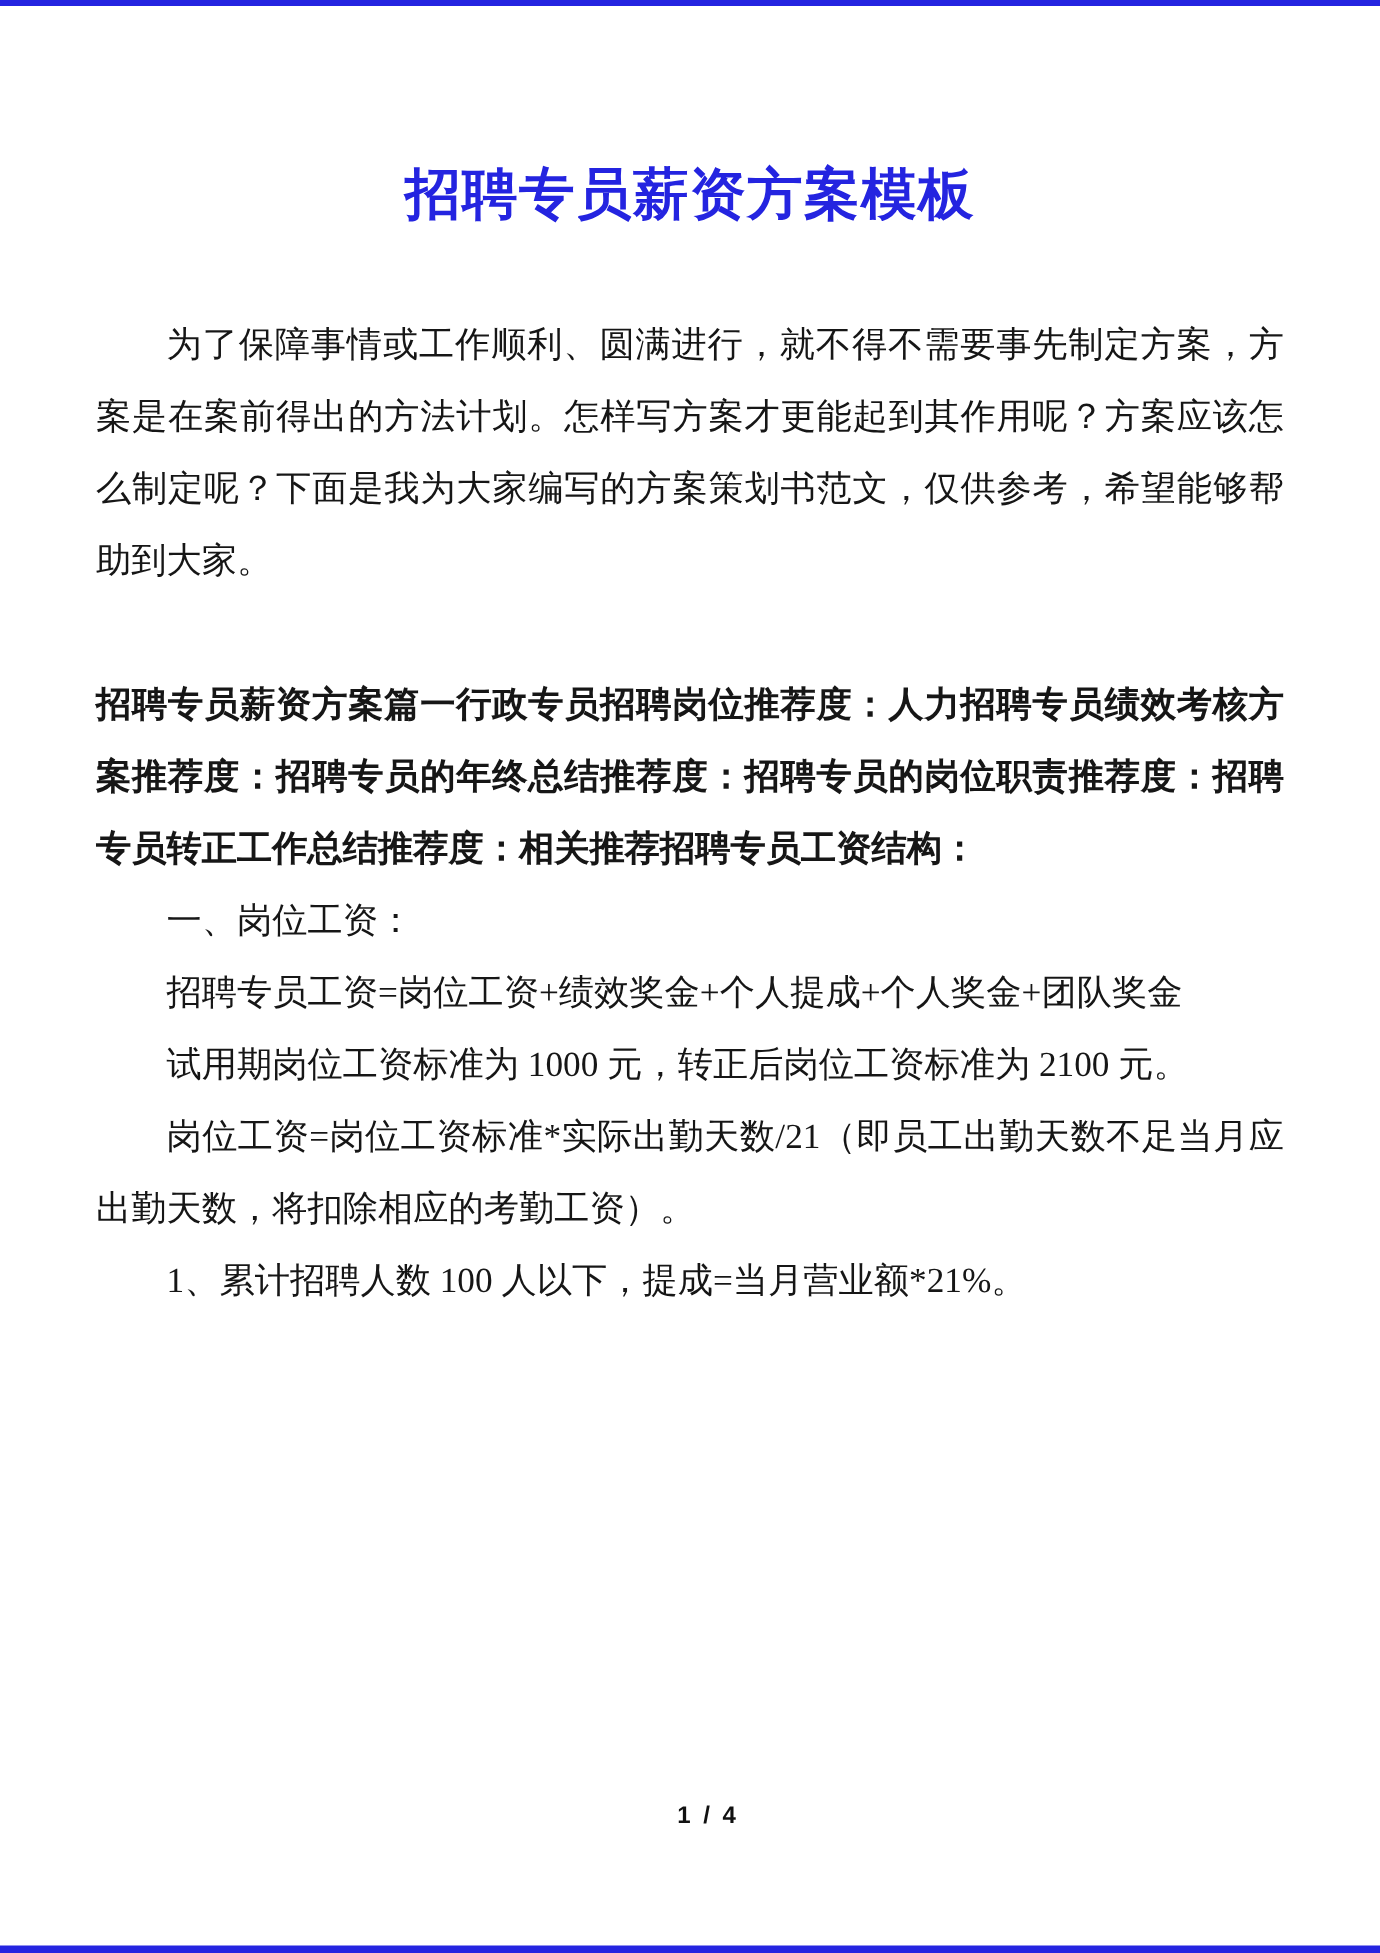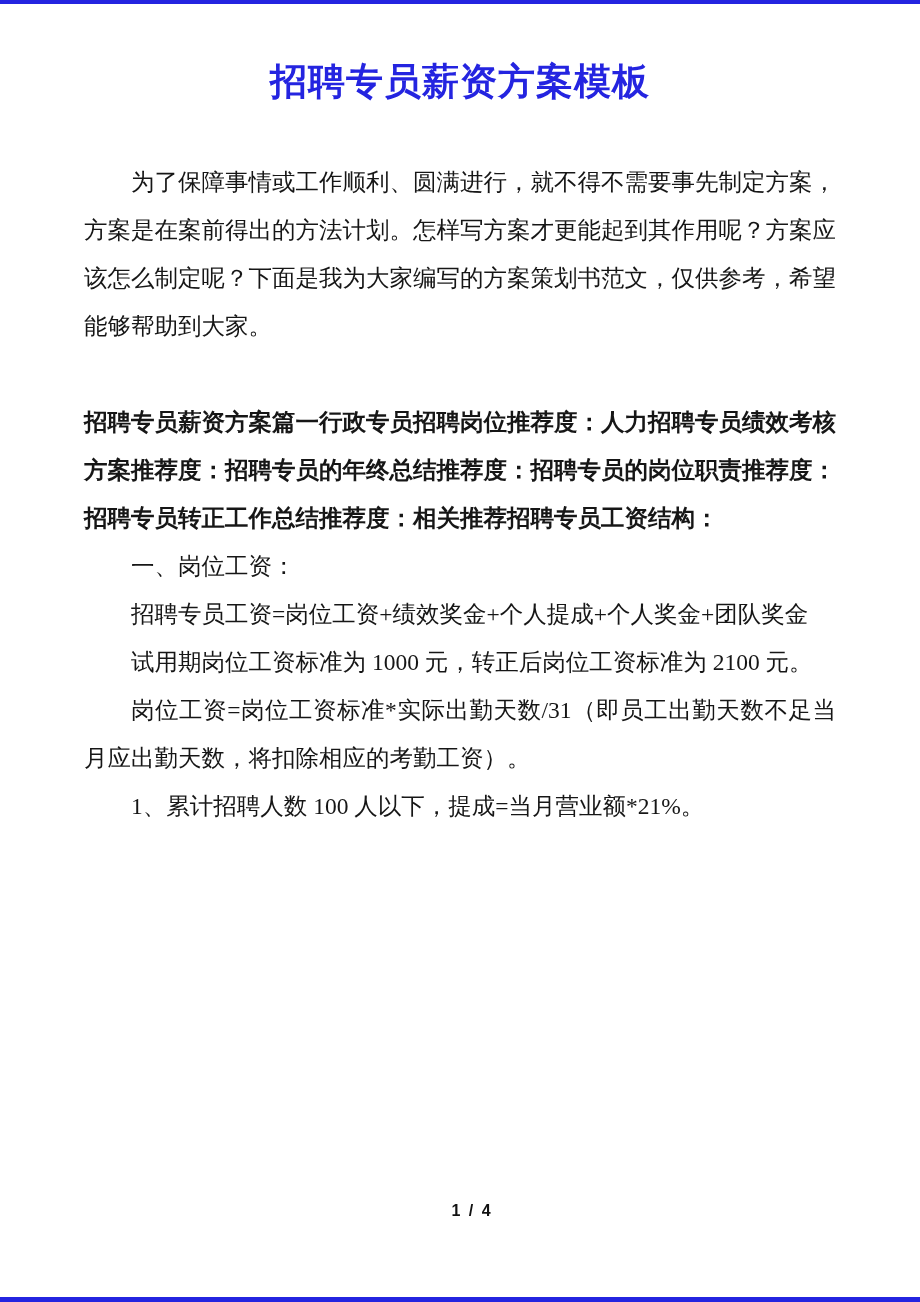--- a/index.html
+++ b/index.html
@@ -21,32 +21,32 @@
   .rule {
     position: absolute;
     left: 0;
     right: 0;
     height: 4px;
     background: var(--accent);
   }
   .rule.top { top: 0; }
   .rule.bottom { bottom: 0; height: 5px; }
   .doc-title {
-    padding-top: 56px;
+    padding-top: 104px;
     text-align: center;
     font-family: "Liberation Sans", "DejaVu Sans", sans-serif;
     font-weight: bold;
     font-size: 37px;
     line-height: 52px;
     letter-spacing: 1px;
     color: var(--accent);
   }
   .content {
     margin-top: 50px;
-    padding: 0 84px;
+    padding: 0 64px;
   }
   .content p {
     font-size: 23.5px;
     line-height: 48px;
     color: var(--text);
     text-align: justify;
     word-break: normal;
   }
   .content p.indent { text-indent: 2em; }
   .content p.gap { margin-top: 48px; font-weight: bold; }
@@ -70,20 +70,20 @@
   <div class="rule top"></div>
 
   <h1 class="doc-title">招聘专员薪资方案模板</h1>
 
   <div class="content">
       <p class="indent">为了保障事情或工作顺利、圆满进行，就不得不需要事先制定方案，方案是在案前得出的方法计划。怎样写方案才更能起到其作用呢？方案应该怎么制定呢？下面是我为大家编写的方案策划书范文，仅供参考，希望能够帮助到大家。</p>
       <p class="gap">招聘专员薪资方案篇一行政专员招聘岗位推荐度：人力招聘专员绩效考核方案推荐度：招聘专员的年终总结推荐度：招聘专员的岗位职责推荐度：招聘专员转正工作总结推荐度：相关推荐招聘专员工资结构：</p>
       <p class="indent">一、岗位工资：</p>
       <p class="indent">招聘专员工资=岗位工资+绩效奖金+个人提成+个人奖金+团队奖金</p>
       <p class="indent">试用期岗位工资标准为 1000 元，转正后岗位工资标准为 2100 元。</p>
-      <p class="indent">岗位工资=岗位工资标准*实际出勤天数/31（即员工出勤天数不足当月应出勤天数，将扣除相应的考勤工资）。</p>
+      <p class="indent">岗位工资=岗位工资标准*实际出勤天数/21（即员工出勤天数不足当月应出勤天数，将扣除相应的考勤工资）。</p>
       <p class="indent">1、累计招聘人数 100 人以下，提成=当月营业额*21%。</p>
     </div>
 
   <div class="page-number">1 / 4</div>
 
   <div class="rule bottom"></div>
 </div>
 
 </body></html>

